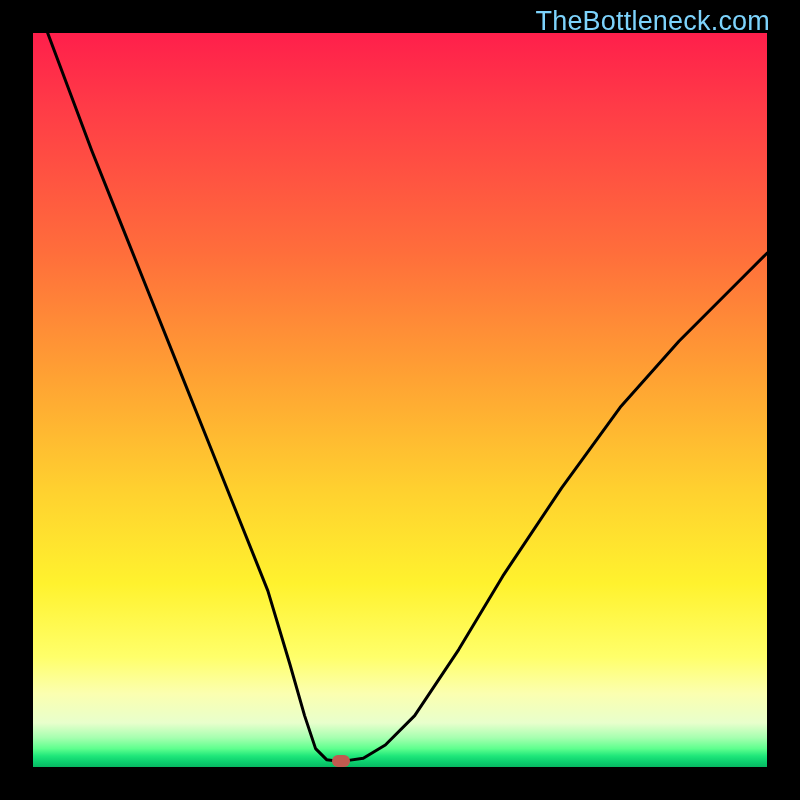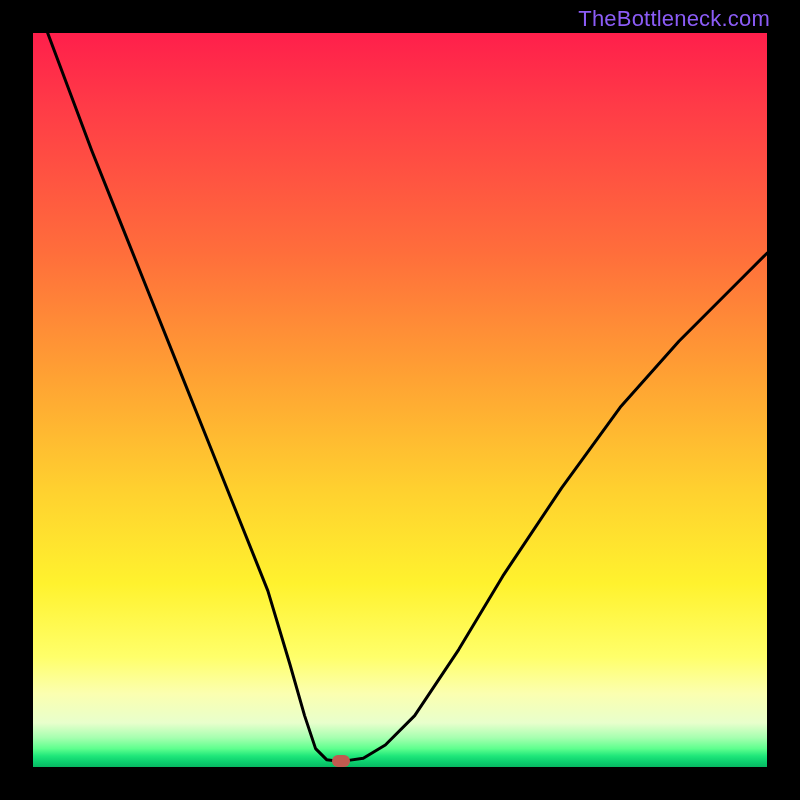--- a/index.html
+++ b/index.html
@@ -39,22 +39,22 @@
       #a6ffb0 96%,
       #5eff8e 97.5%,
       #1fe77a 98.5%,
       #0ccf6e 99.3%,
       #07b862 100%);
   }
   .watermark {
     position: absolute;
     top: 6px;
     right: 30px;
-    color: #8b5cf6;
-    font-size: 22px;
+    color: #7dd3fc;
+    font-size: 27px;
     letter-spacing: 0.2px;
   }
   svg.curve-layer {
     position: absolute;
     top: 0;
     left: 0;
   }
   .marker {
     position: absolute;
     width: 18px;

